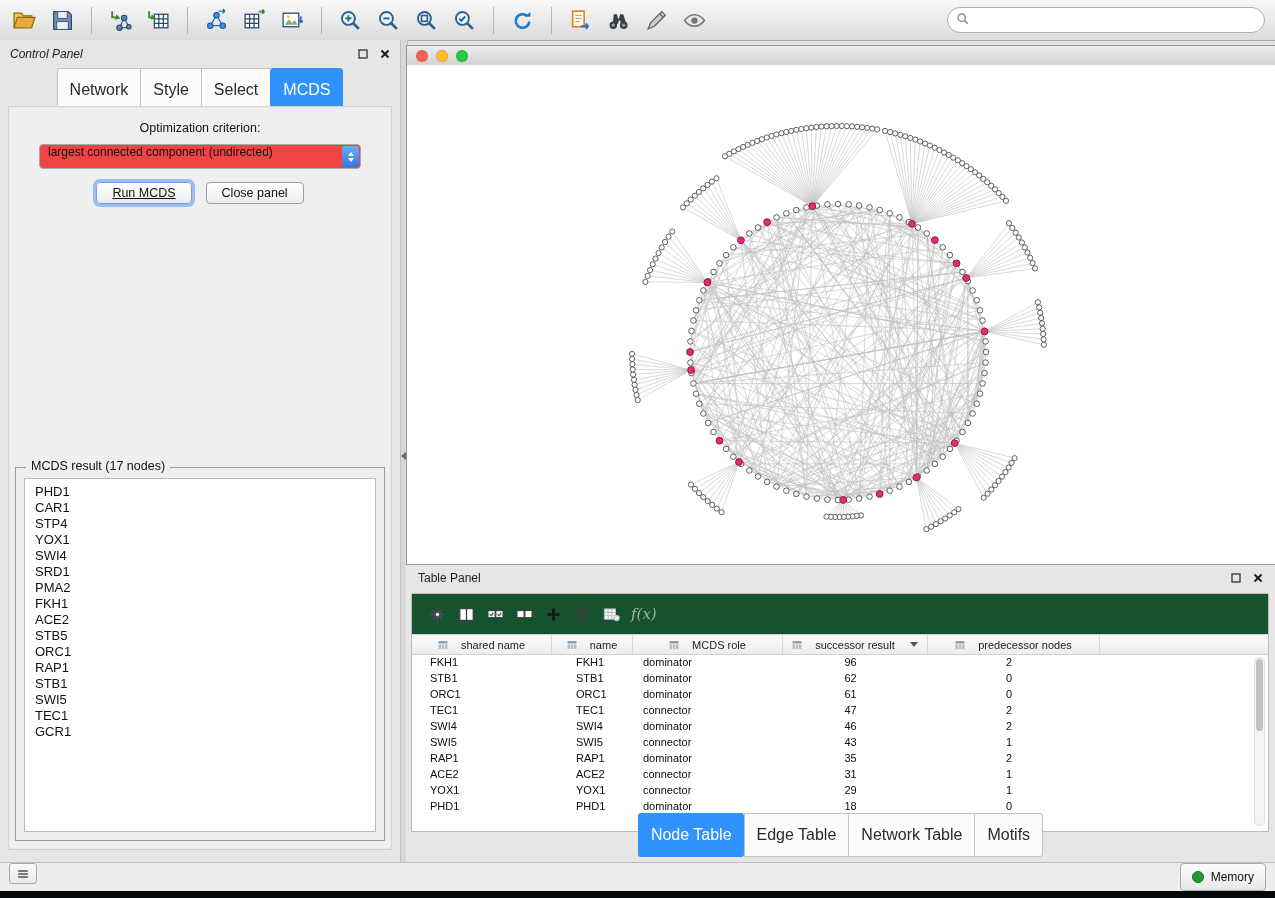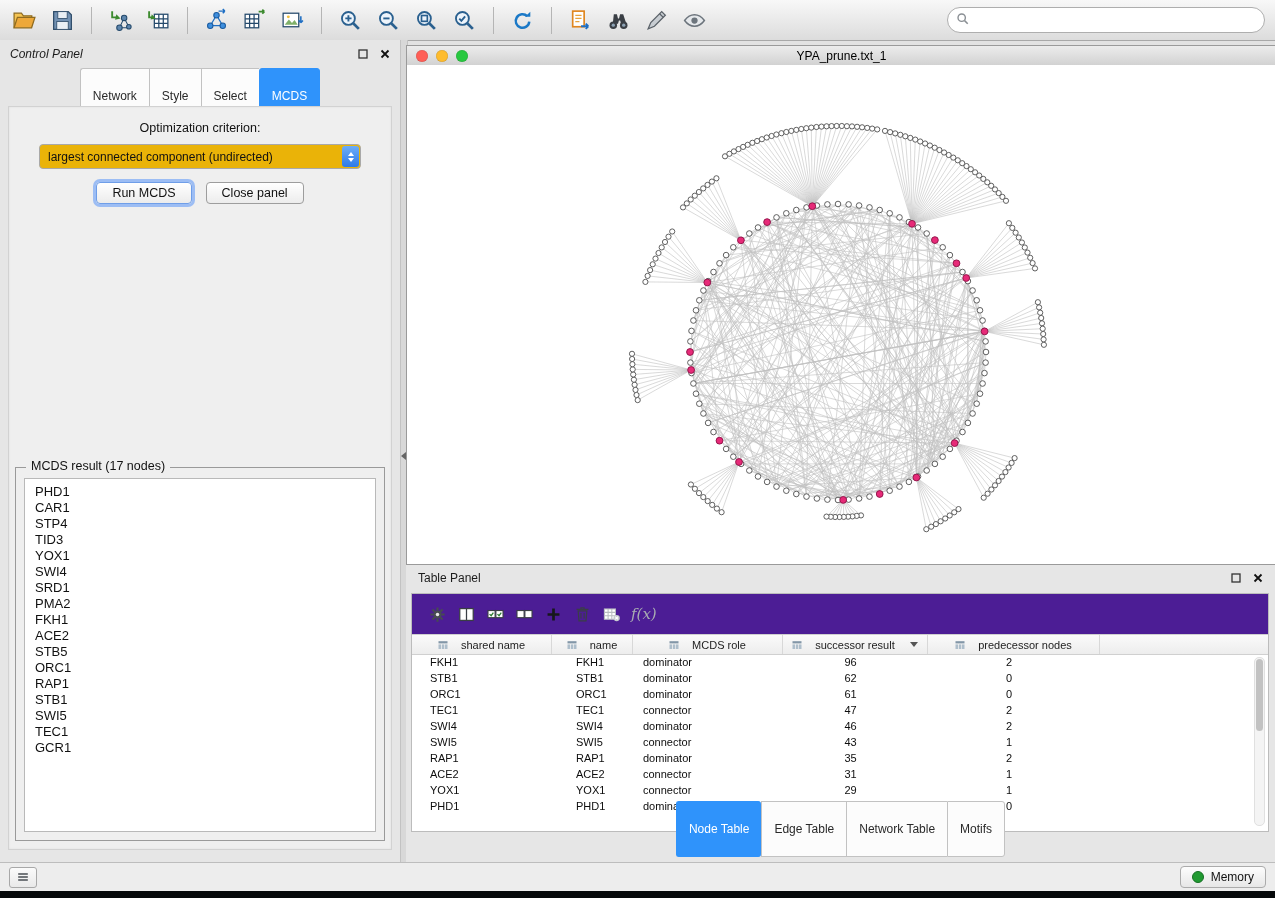--- a/index.html
+++ b/index.html
@@ -28,61 +28,61 @@
               background:#d8d8d8;border-left:1px solid #c2c2c2;border-right:1px solid #c2c2c2;}
   .splitter-arrow{position:absolute;left:0;top:412px;width:0;height:0;
                   border-top:4px solid transparent;border-bottom:4px solid transparent;border-right:5px solid #666;}
 
   
   .control-panel{position:absolute;left:0;top:40px;width:400px;height:822px;background:#e6e6e6;}
   .panel-header{height:28px;display:flex;align-items:center;padding:0 10px;font-size:12px;color:#1c1c1c;font-style:italic;}
   .hdr-icons{margin-left:auto;display:flex;gap:12px;align-items:center;}
   .hdr-icons svg{width:10px;height:10px;display:block;}
   .cp-tabs,.tp-tabs{display:flex;justify-content:center;}
-  .tab{font-size:12px;padding:20px 12px;background:#fcfcfc;border:1px solid #c2c2c2;border-right:none;color:#2a2a2a;}
+  .tab{font-size:16px;padding:12px 12px;background:#fcfcfc;border:1px solid #c2c2c2;border-right:none;color:#2a2a2a;}
   .tab:first-child{border-radius:3px 0 0 3px;}
   .tab:last-child{border-right:1px solid #c2c2c2;border-radius:0 3px 3px 0;}
   .tab.active{background:#2f93fb;color:#fff;border-color:#2f93fb;border-radius:3px;}
   .cp-content{position:absolute;left:8px;right:8px;top:66px;bottom:12px;background:#efefef;
               border:1px solid #d2d2d2;box-shadow:0 0 2px rgba(0,0,0,.08) inset;}
   .opt-label{margin-top:14px;text-align:center;font-size:12.5px;color:#111;}
-  .dropdown{display:flex;align-items:center;width:312px;height:23px;margin:9px auto 4px;background:#eab308;
+  .dropdown{display:flex;width:312px;height:23px;margin:9px auto 4px;background:#ef4444;
             border:1px solid #a9a9a9;border-radius:4px;font-size:12px;color:#111;padding-left:8px;position:relative;}
   .dd-value{flex:1;white-space:nowrap;overflow:hidden;}
   .dd-stepper{position:absolute;right:1px;top:1px;bottom:1px;width:17px;border-radius:3px;
               background:linear-gradient(#6cadf8,#2e7ae7);display:flex;flex-direction:column;
               align-items:center;justify-content:center;gap:2px;}
   .dd-stepper i{width:0;height:0;border-left:3.5px solid transparent;border-right:3.5px solid transparent;display:block;}
   .dd-stepper .up{border-bottom:4px solid #fff;}
   .dd-stepper .down{border-top:4px solid #fff;}
   .btn-row{margin-top:13px;display:flex;justify-content:center;gap:14px;}
   .btn{font-size:12.5px;padding:3px 15px;background:linear-gradient(#ffffff,#ececec);
        border:1px solid #9d9d9d;border-radius:4px;color:#111;font-family:"Liberation Sans",sans-serif;}
-  .btn.focus{box-shadow:0 0 0 3px rgba(88,148,248,.55);border-color:#6f9ee8;}
+  .btn.focus{box-shadow:0 0 0 3px rgba(88,148,248,.55);border-color:#6f9ee8;text-decoration:underline;}
   .mcds-fieldset{position:absolute;left:6px;right:6px;top:360px;bottom:8px;border:1px solid #9a9a9a;}
   .mcds-legend{position:absolute;top:-9px;left:10px;background:#efefef;padding:0 5px;font-size:12.5px;color:#111;}
   .mcds-list{position:absolute;left:8px;right:8px;top:10px;bottom:8px;background:#fff;
              border:1px solid #b9b9b9;overflow-y:auto;padding:5px 10px;font-size:13px;line-height:16px;color:#111;}
 
   
   .network-window{position:absolute;left:406px;top:45px;width:869px;height:518px;
                   background:#fff;border:1px solid #9a9a9a;}
   .nw-titlebar{height:19px;background:linear-gradient(#ececec,#d2d2d2);border-bottom:1px solid #ababab;
                display:flex;align-items:center;position:relative;}
   .traffic{display:flex;gap:8px;margin-left:9px;z-index:2;}
   .dot{width:12px;height:12px;border-radius:50%;box-shadow:0 0 1px rgba(0,0,0,.4) inset;display:inline-block;}
   .nw-title{position:absolute;left:0;right:0;text-align:center;font-size:12px;color:#000;}
   .nw-canvas{position:absolute;left:0;right:0;top:19px;bottom:0;background:#fff;overflow:hidden;}
 
   
   .table-panel{position:absolute;left:406px;top:565px;width:869px;height:297px;background:#e6e6e6;}
   .tp-header{height:26px;display:flex;align-items:center;padding:0 12px;font-size:12px;color:#1c1c1c;}
   .tp-box{position:absolute;left:5px;right:6px;top:28px;bottom:30px;background:#fff;
           border:1px solid #bcbcbc;display:flex;flex-direction:column;}
-  .tp-toolbar{height:40px;background:#4c1d95;border-bottom:1px solid #cfcfcf;
+  .tp-toolbar{height:40px;background:#14532d;border-bottom:1px solid #cfcfcf;
               display:flex;align-items:center;gap:10px;padding:0 16px;}
   .tp-toolbar .icon-btn svg{width:19px;height:19px;display:block;}
   .fx-icon{font-family:"DejaVu Serif",serif;font-style:italic;font-size:15px;color:#a9adb2;}
   .ntable{flex:1;position:relative;overflow:hidden;font-size:11px;}
   .thead{display:grid;height:19px;border-bottom:1px solid #d0d0d0;background:linear-gradient(#fafafa,#ededed);}
   .th{display:flex;align-items:center;justify-content:center;gap:13px;border-right:1px solid #d8d8d8;color:#1d1d1d;}
   .th-icon svg{width:10px;height:10px;display:block;}
   .th-fill{border-right:none;}
   .th-caret{width:0;height:0;border-left:4px solid transparent;border-right:4px solid transparent;
             border-top:5px solid #555;margin-left:2px;display:inline-block;}
@@ -92,21 +92,21 @@
   .td.num{text-align:center;padding-right:10px;padding-left:0;}
   .trow .td:first-child{padding-left:18px;}
   .trow .td:nth-child(2){padding-left:24px;}
   .vscroll{position:absolute;right:3px;top:22px;bottom:5px;width:9px;background:#f4f4f4;
            border:1px solid #e0e0e0;border-radius:5px;}
   .vthumb{position:absolute;top:1px;left:1px;right:1px;height:72px;background:#c2c2c2;border-radius:4px;}
   .tp-tabs{position:absolute;left:0;right:0;bottom:5px;margin-top:20px;}
 
   
   .status-bar{position:absolute;left:0;right:0;top:862px;height:28px;background:#ededed;
-              border-top:1px solid #bdbdbd;display:flex;align-items:center;padding:0 9px;}
+              border-top:1px solid #bdbdbd;display:flex;padding:0 9px;}
   .menu-btn{width:26px;height:19px;border:1px solid #a8a8a8;border-radius:3px;
             background:linear-gradient(#fbfbfb,#e9e9e9);display:flex;align-items:center;justify-content:center;}
   .menu-btn svg{width:14px;height:14px;display:block;}
   .memory-btn{margin-left:auto;display:flex;align-items:center;gap:7px;border:1px solid #ababab;border-radius:4px;
               background:linear-gradient(#fdfdfd,#e7e7e7);padding:3px 11px;font-size:12px;color:#111;}
   .memory-dot{width:10px;height:10px;border-radius:50%;background:#219a32;border:1px solid #167024;}
 </style>
 </head>
 <body>
 
@@ -292,21 +292,20 @@
       <div class="btn-row">
         <button class="btn focus">Run MCDS</button>
         <button class="btn">Close panel</button>
       </div>
       <div class="mcds-fieldset">
         <span class="mcds-legend">MCDS result (17 nodes)</span>
         <div class="mcds-list">
             <div class="mcds-item">PHD1</div>
             <div class="mcds-item">CAR1</div>
             <div class="mcds-item">STP4</div>
-            <div class="mcds-item">TID3</div>
             <div class="mcds-item">YOX1</div>
             <div class="mcds-item">SWI4</div>
             <div class="mcds-item">SRD1</div>
             <div class="mcds-item">PMA2</div>
             <div class="mcds-item">FKH1</div>
             <div class="mcds-item">ACE2</div>
             <div class="mcds-item">STB5</div>
             <div class="mcds-item">ORC1</div>
             <div class="mcds-item">RAP1</div>
             <div class="mcds-item">STB1</div>
@@ -317,21 +316,20 @@
       </div>
     </div>
   </div>
 
   <div class="v-splitter">
     <span class="splitter-arrow"></span>
   </div>
 
   <div class="network-window">
     <div class="nw-titlebar">
-      <span class="nw-title">YPA_prune.txt_1</span>
       <span class="traffic">
           <span class="dot" style="background: rgb(255, 95, 87);"></span>
           <span class="dot" style="background: rgb(254, 188, 46);"></span>
           <span class="dot" style="background: rgb(40, 200, 64);"></span>
         </span>
     </div>
     <div class="nw-canvas">
       <svg width="867" height="497" viewBox="0 0 867 497">
           <g stroke="#b5b5b5" stroke-width="0.6" opacity="0.85" fill="none">
             <line x1="527.9" y1="175.1" x2="389.3" y2="145.0"></line>

